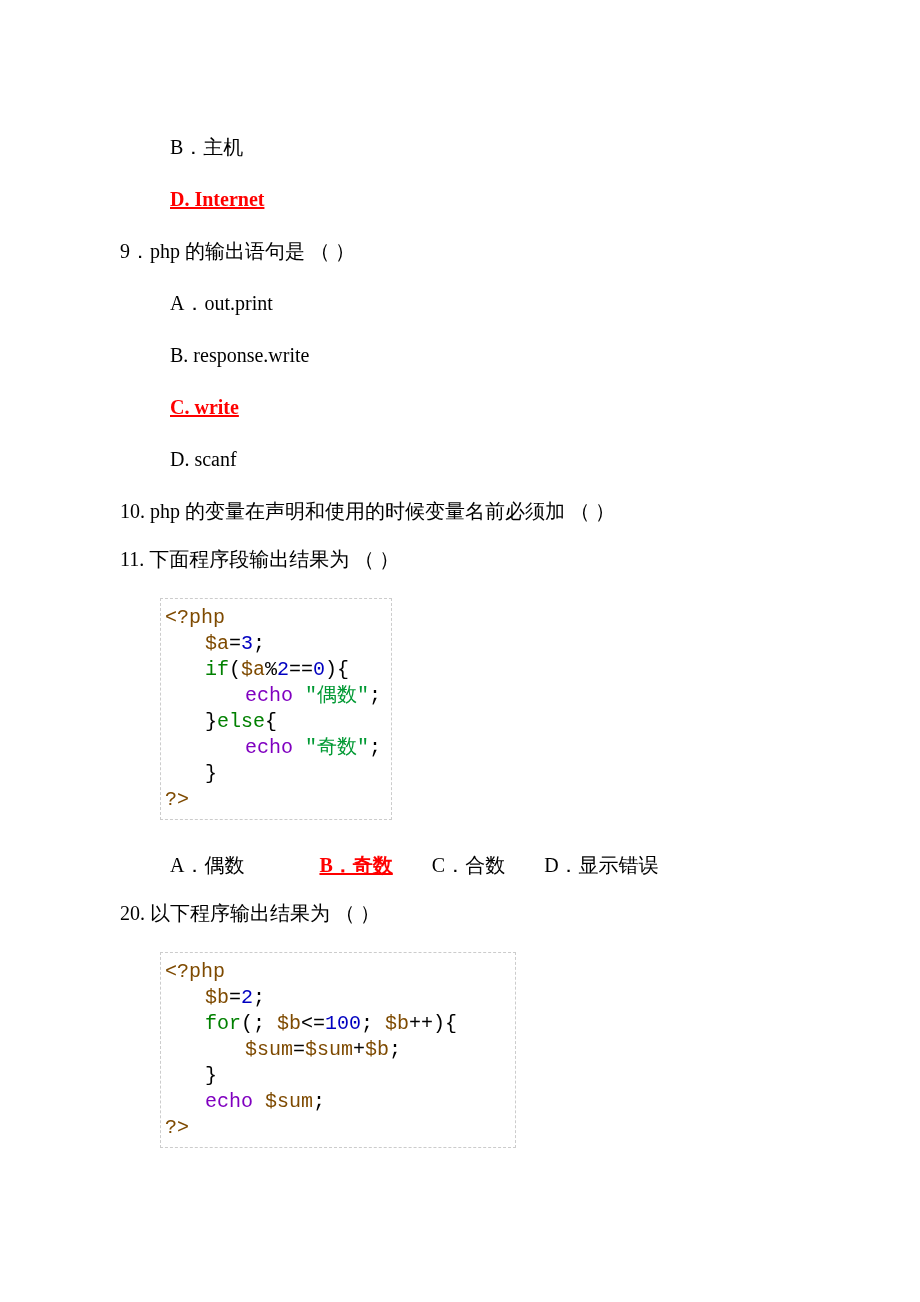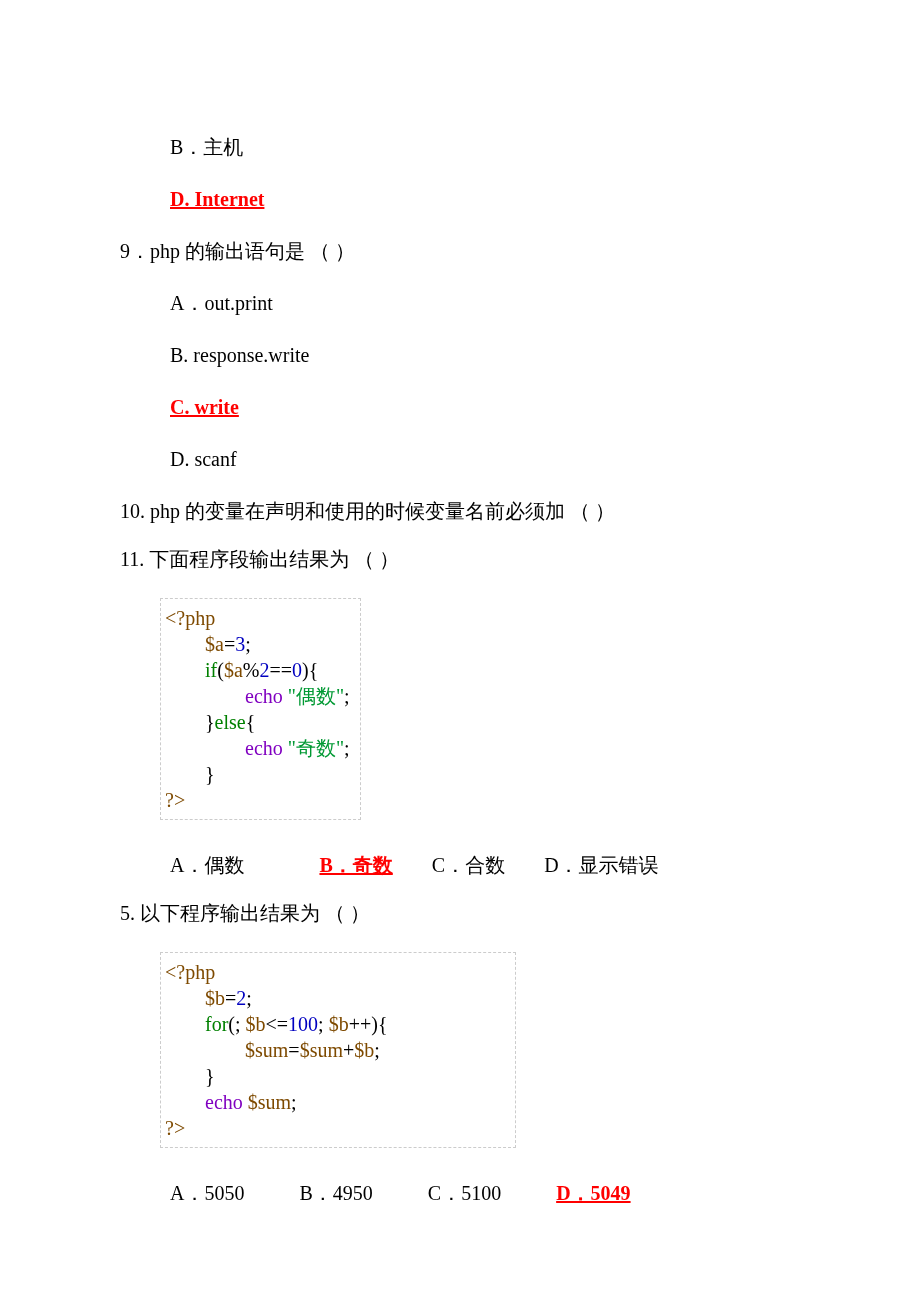--- a/index.html
+++ b/index.html
@@ -35,21 +35,21 @@
       margin-right: 80px;
     }
     .inline-options-tight span {
       display: inline-block;
       margin-right: 40px;
     }
     .code-block {
       margin: 10px 0 6px 40px;
       border: 1px dashed #cccccc;
       padding: 6px 10px 6px 4px;
-      font-family: Liberation Serif, serif;
+      font-family: Liberation Mono, monospace;
       font-size: 20px;
       line-height: 1.3;
       display: inline-block;
     }
     .code-block2 {
       width: 340px;
     }
     .c-brown { color: #7e4a00; }
     .c-green { color: #008000; }
     .c-blue  { color: #0000c0; }
@@ -108,38 +108,32 @@
     <div><span class="c-brown">?&gt;</span></div>
   </div>
   <div class="after-code-options inline-options-tight">
     <span style="margin-right:70px;">A．偶数</span>
     <span class="highlight" style="margin-right:34px;">B．奇数</span>
     <span style="margin-right:34px;">C．合数</span>
     <span>D．显示错误</span>
   </div>
 
   
-  <div class="question-line">5. 以下程序输出结果为  （    ）</div>
+  <div class="question-line">20. 以下程序输出结果为  （    ）</div>
   <div class="code-block code-block2">
     <div><span class="c-brown">&lt;?php</span></div>
     <div class="indent1">
       <span class="c-brown">$b</span><span class="c-black">=</span><span class="c-blue">2</span><span class="c-black">;</span>
     </div>
     <div class="indent1">
       <span class="c-green">for</span><span class="c-black">(; </span><span class="c-brown">$b</span><span class="c-black">&lt;=</span><span class="c-blue">100</span><span class="c-black">; </span><span class="c-brown">$b</span><span class="c-black">++){</span>
     </div>
     <div class="indent2">
       <span class="c-brown">$sum</span><span class="c-black">=</span><span class="c-brown">$sum</span><span class="c-black">+</span><span class="c-brown">$b</span><span class="c-black">;</span>
     </div>
     <div class="indent1"><span class="c-black">}</span></div>
     <div class="indent1">
       <span class="c-purple">echo</span><span class="c-brown"> $sum</span><span class="c-black">;</span>
     </div>
     <div><span class="c-brown">?&gt;</span></div>
   </div>
-  <div class="after-code-options">
-    <span style="margin-right:50px;">A．5050</span>
-    <span style="margin-right:50px;">B．4950</span>
-    <span style="margin-right:50px;">C．5100</span>
-    <span class="highlight">D．5049</span>
-  </div>
 
 </div>
 
 </body></html>

